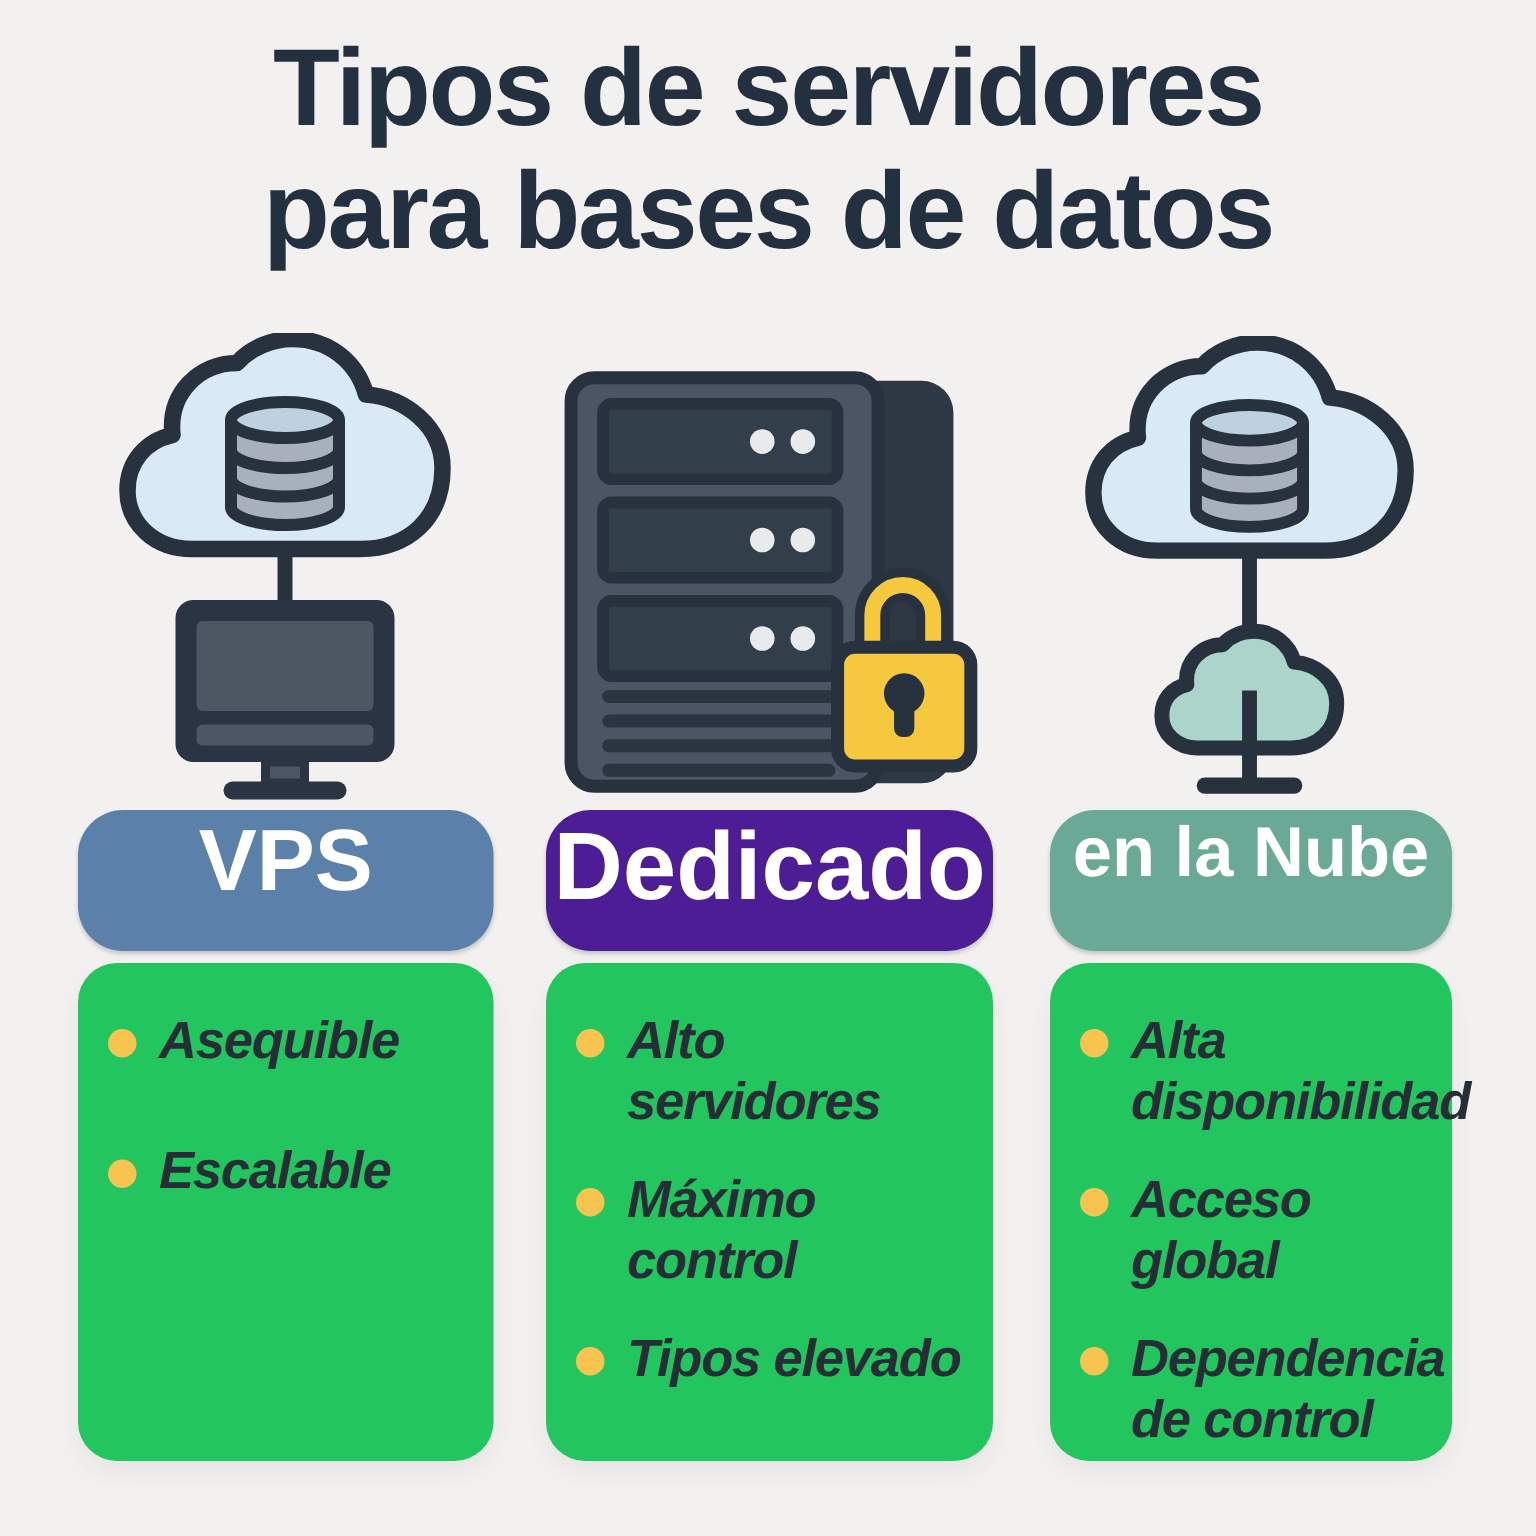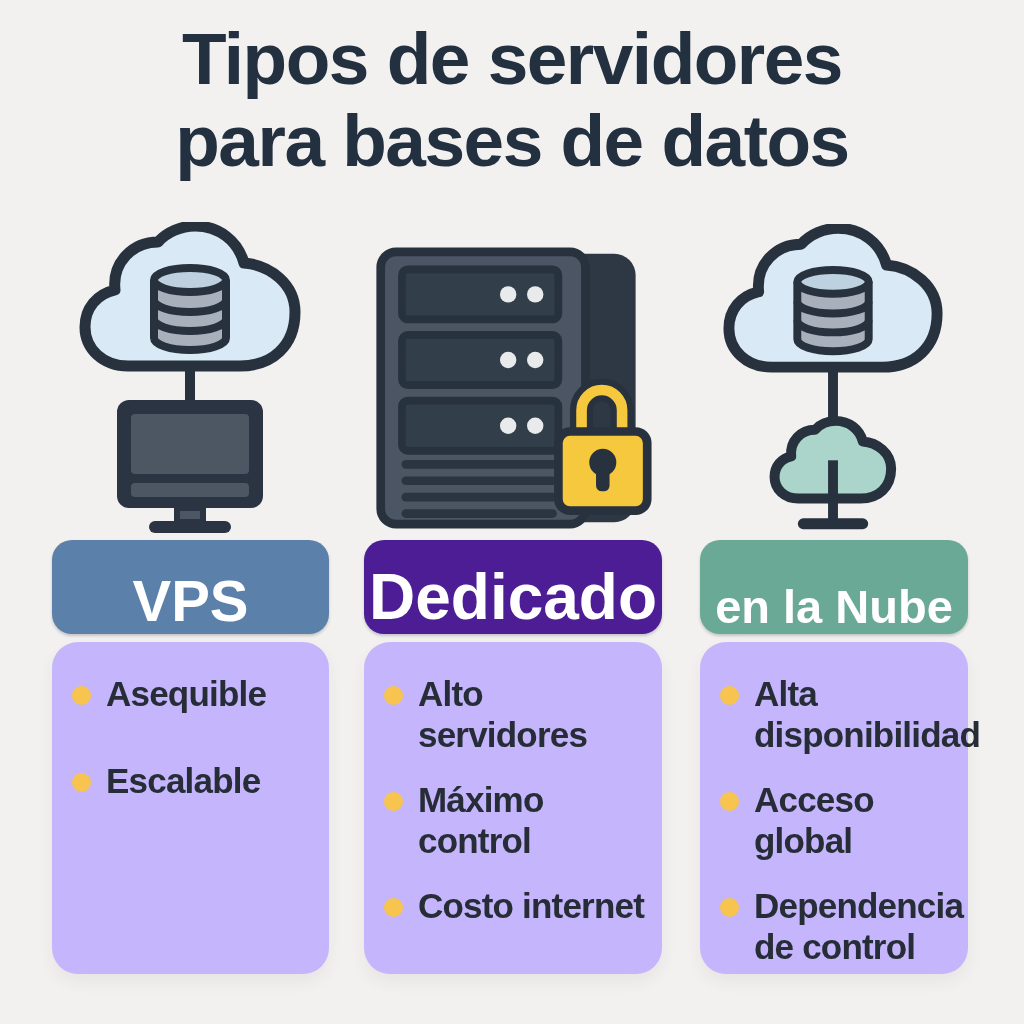--- a/index.html
+++ b/index.html
@@ -22,34 +22,34 @@
   }
   .col-vps{left:52px;width:277px;}
   .col-ded{left:364px;width:298px;}
   .col-nube{left:700px;width:268px;}
   .icon-area{
     height:308px;width:100%;
     display:flex;align-items:flex-end;justify-content:center;
   }
   .pill{
     margin-top:6px;width:100%;height:94px;box-sizing:border-box;
-    border-radius:20px;
-    display:flex;align-items:flex-end;justify-content:center;
+    border-radius:30px;
+    display:flex;align-items:flex-start;justify-content:center;
     color:#ffffff;font-weight:bold;
     box-shadow:0 2px 3px rgba(30,40,60,0.22);
   }
   .pill-vps{background:#5b80a9;font-size:58px;}
   .pill-ded{background:#4c1d95;font-size:64px;}
   .pill-nube{background:#69a995;font-size:47px;}
   .card{
     margin-top:8px;width:100%;box-sizing:border-box;height:332px;
-    background:#c4b5fd;border-radius:26px;
+    background:#22c55e;border-radius:26px;
     box-shadow:0 8px 16px rgba(50,50,70,0.06);
     padding:32px 10px 0 20px;
-    display:flex;flex-direction:column;
+    display:flex;flex-direction:column;font-style:italic;
   }
   .col-vps .card{gap:46px;}
   .col-ded .card{gap:24px;}
   .col-nube .card{gap:24px;}
   .item{display:flex;gap:15px;}
   .bullet{
     width:19px;height:19px;border-radius:50%;
     background:#f6c44f;flex:0 0 auto;margin-top:12px;
   }
   .item-text{
@@ -130,21 +130,21 @@
       <div class="item">
         <span class="bullet"></span>
         <span class="item-text">Alto servidores</span>
       </div>
       <div class="item">
         <span class="bullet"></span>
         <span class="item-text">Máximo control</span>
       </div>
       <div class="item">
         <span class="bullet"></span>
-        <span class="item-text">Costo internet</span>
+        <span class="item-text">Tipos elevado</span>
       </div>
     </div>
   </div>
 
   <div class="column col-nube">
     <div class="icon-area">
       <svg width="228" height="310" viewBox="0 0 230 312">
         <path d="M52,144 C27,144 9,127 9,105 C9,86 21,72 39,68 C36,40 57,20 82,20 C91,10 105,4 119,4 C143,4 162,19 168,41 C194,43 219,62 219,90 C219,124 196,144 164,144 Z" fill="#d9e9f6" stroke="#28323f" stroke-width="11" stroke-linejoin="round"></path>
         <path d="M78,58 L78,116 A36,12 0 0 0 150,116 L150,58" fill="#a8b1bb" stroke="#28323f" stroke-width="8"></path>
         <path d="M78,78 A36,12 0 0 0 150,78" fill="none" stroke="#28323f" stroke-width="8"></path>

